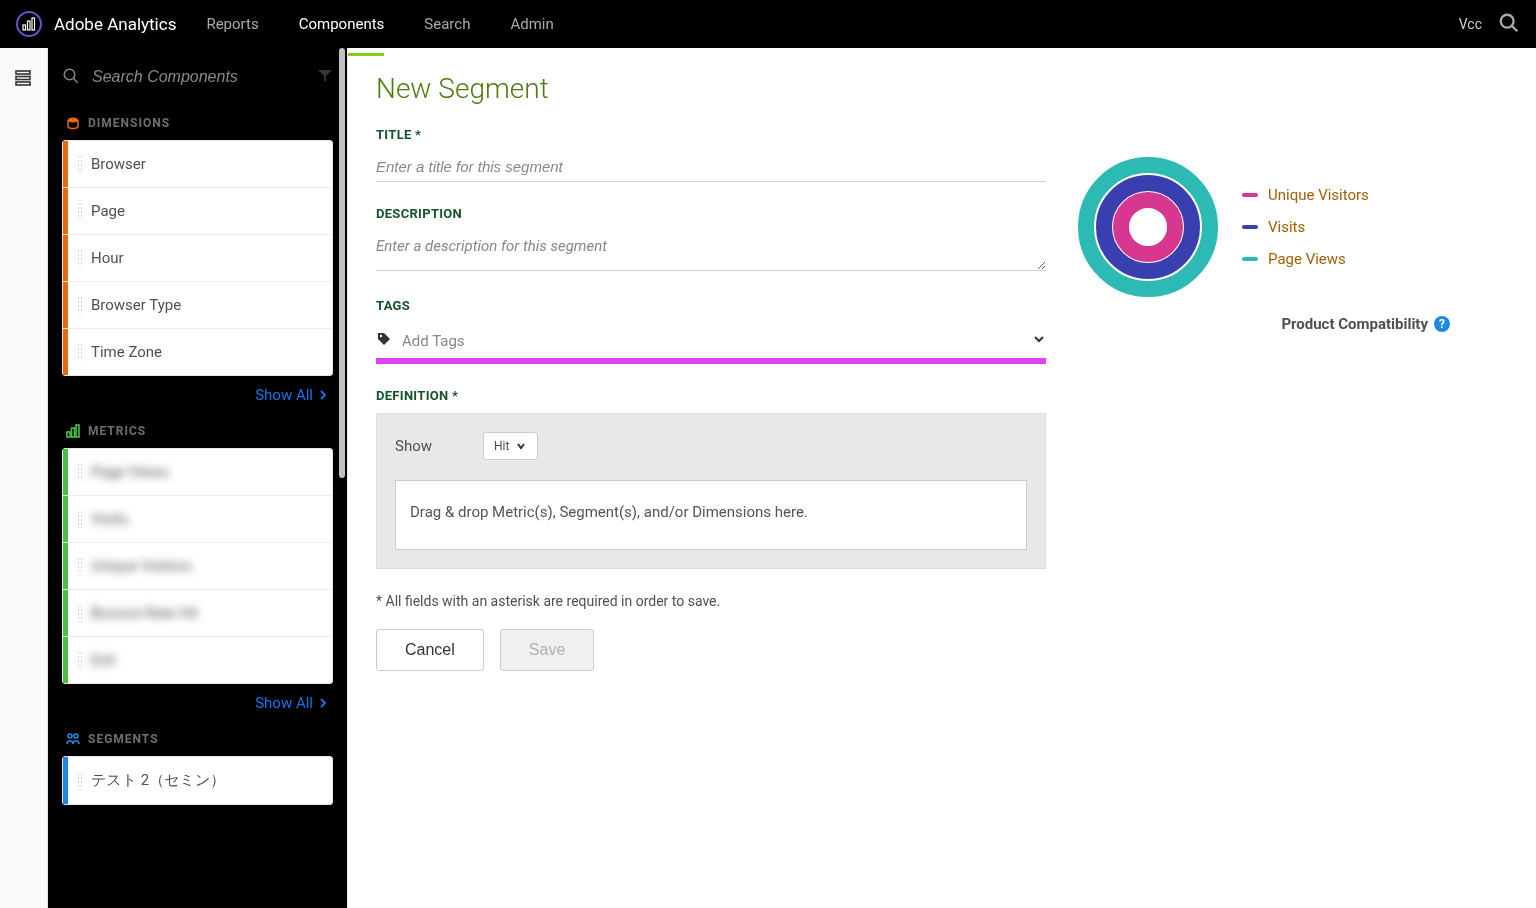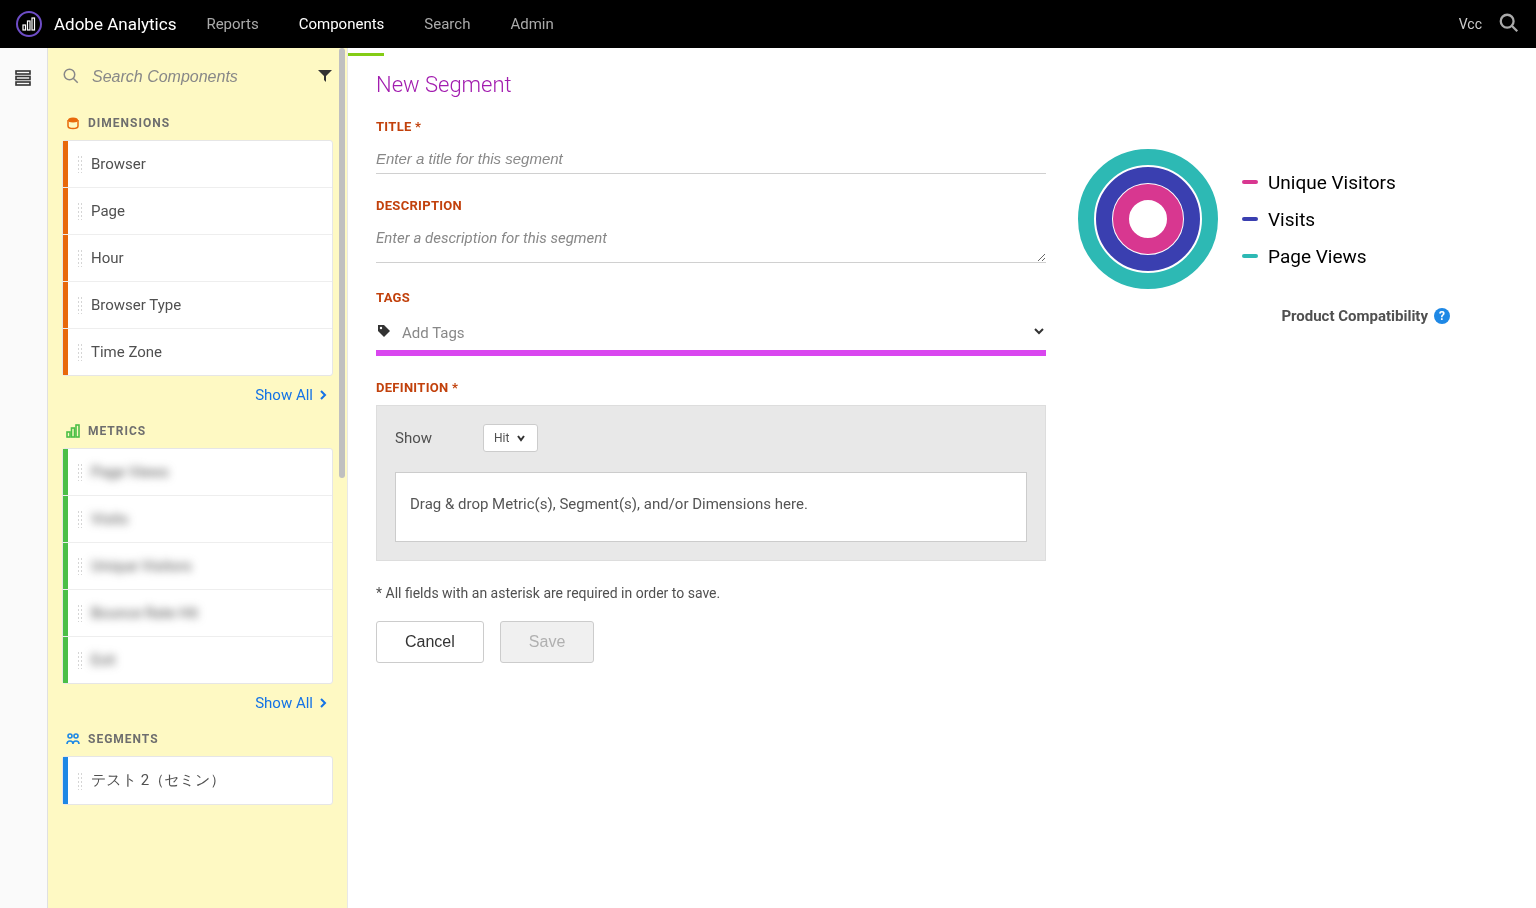--- a/index.html
+++ b/index.html
@@ -74,21 +74,21 @@
   width: 48px;
   background: #fafafa;
   border-right: 1px solid #e0e0e0;
   display: flex;
   flex-direction: column;
   align-items: center;
   padding-top: 20px;
 }
 .sidebar {
   width: 300px;
-  background: #fef9c3;
+  background: #000000;
   border-right: 1px solid #e8e8e8;
   padding: 14px 14px 24px 14px;
   overflow-y: auto;
   position: relative;
 }
 .scrolltrack {
   position: absolute;
   right: 0;
   top: 0;
   width: 10px;
@@ -185,37 +185,37 @@
 }
 
 
 .main {
   flex: 1;
   padding: 24px 0 0 28px;
   overflow: auto;
   position: relative;
 }
 .page-title {
-  font-size: 22px;
+  font-size: 28px;
   font-weight: 300;
-  color: #a21caf;
+  color: #4d7c0f;
   margin-bottom: 22px;
 }
 .main-inner {
   display: flex;
   gap: 32px;
 }
 .form-col {
   flex: 0 0 670px;
 }
 .form-group { margin-bottom: 24px; }
 .form-label {
   font-size: 13px;
   font-weight: 700;
-  color: #c2410c;
+  color: #14532d;
   letter-spacing: 0.3px;
   margin-bottom: 10px;
   display: block;
 }
 .form-input {
   width: 100%;
   border: none;
   border-bottom: 1px solid #d0d0d0;
   background: transparent;
   font-size: 15px;
@@ -321,22 +321,22 @@
 }
 .legend {
   display: flex;
   flex-direction: column;
   gap: 14px;
 }
 .legend-item {
   display: flex;
   align-items: center;
   gap: 10px;
-  font-size: 19px;
-  color: #000000;
+  font-size: 15px;
+  color: #a16207;
 }
 .legend-swatch {
   width: 16px;
   height: 4px;
   border-radius: 2px;
 }
 .compat {
   font-size: 15px;
   color: #505050;
   font-weight: 700;

